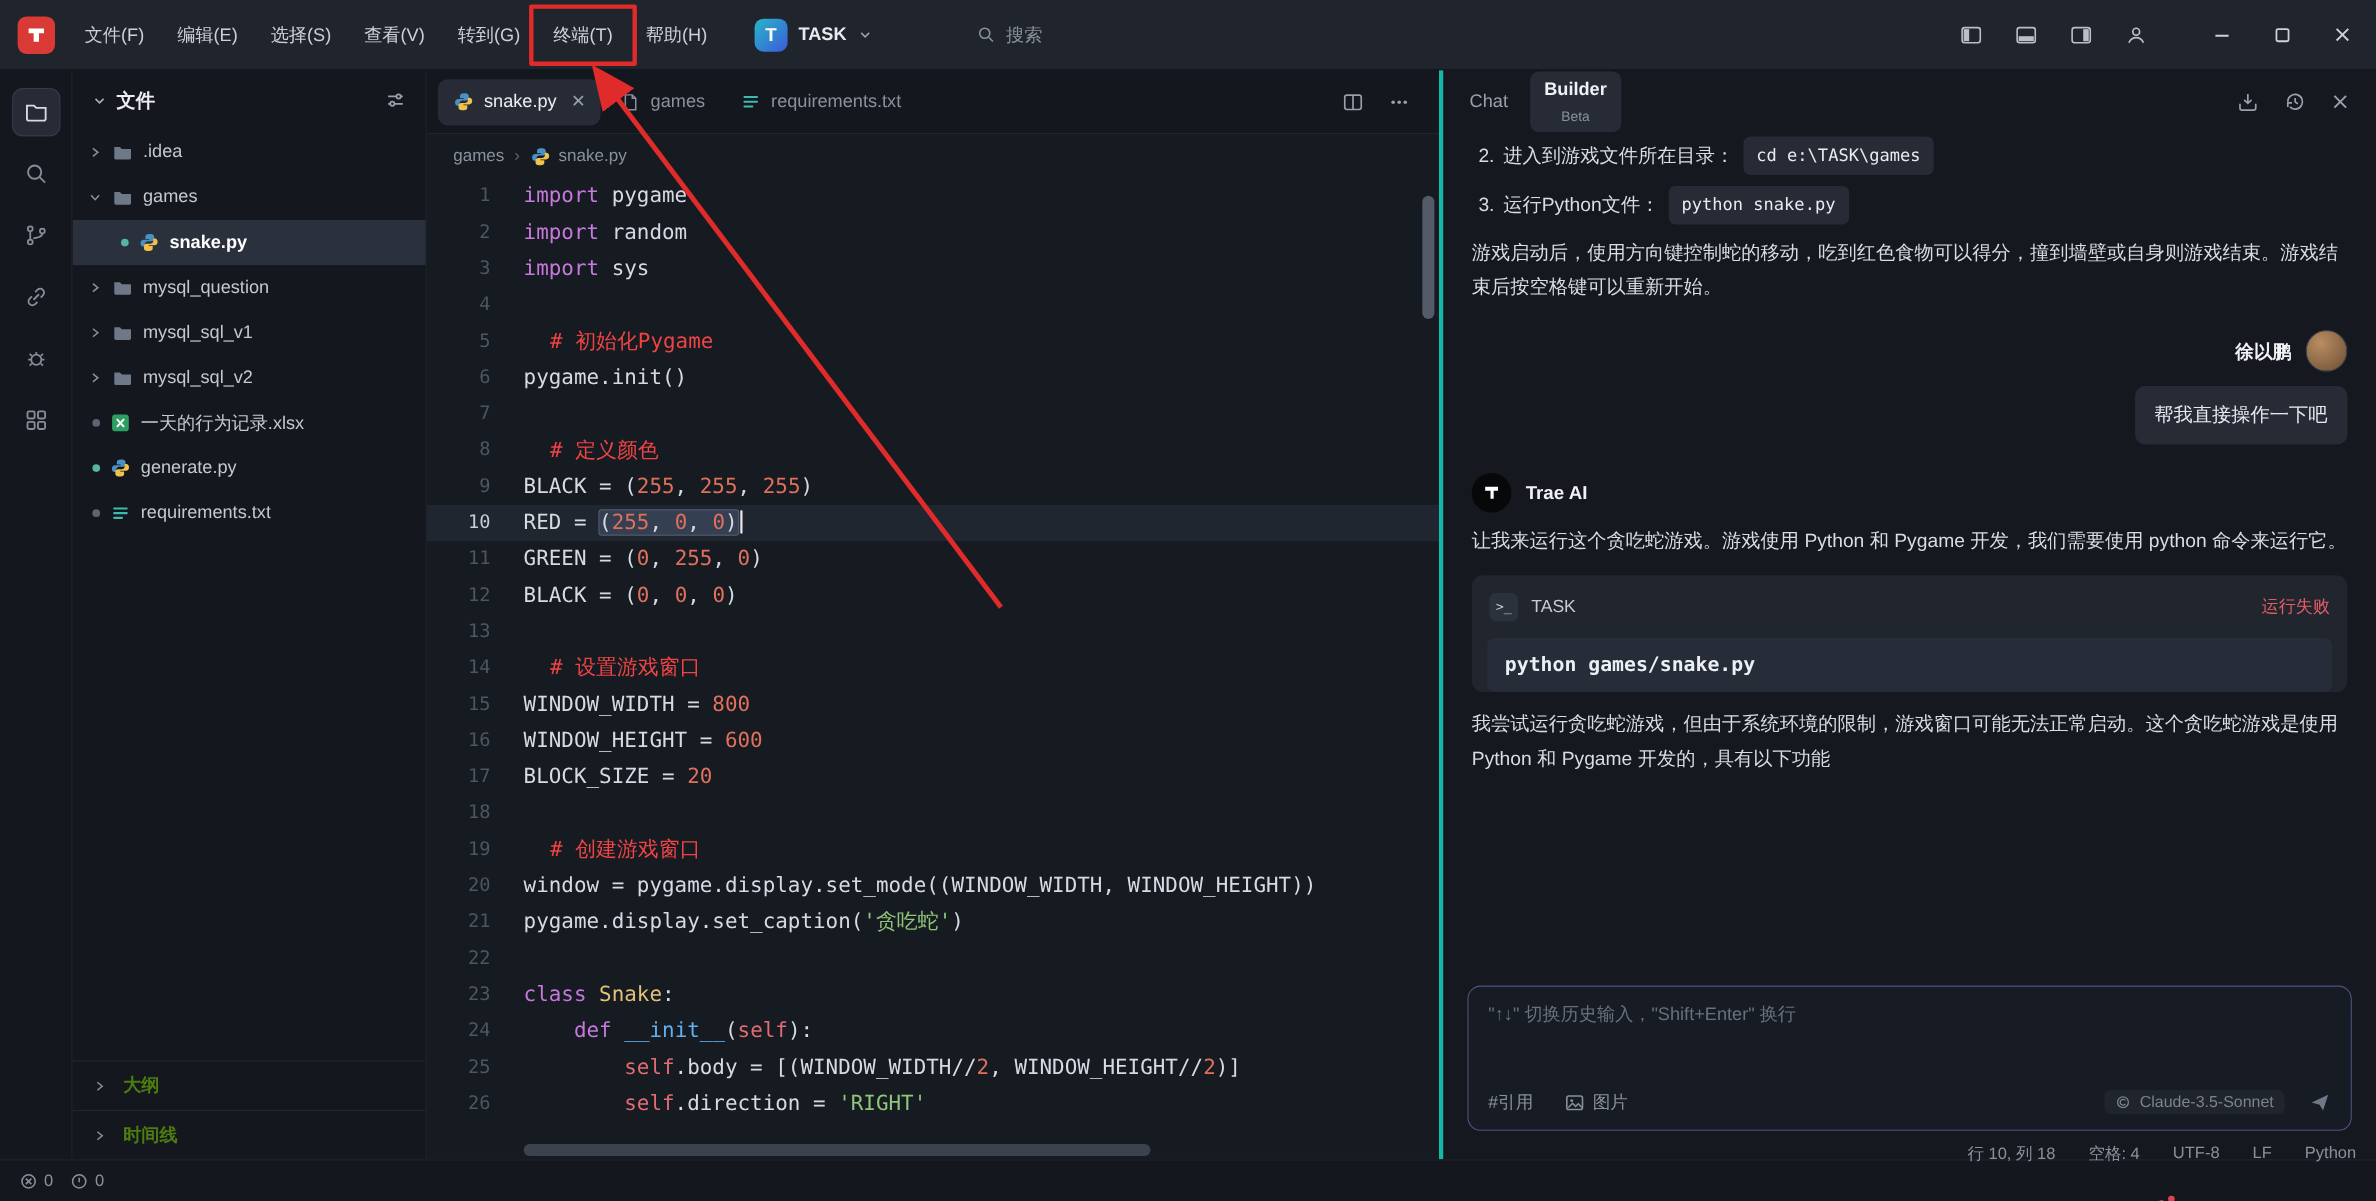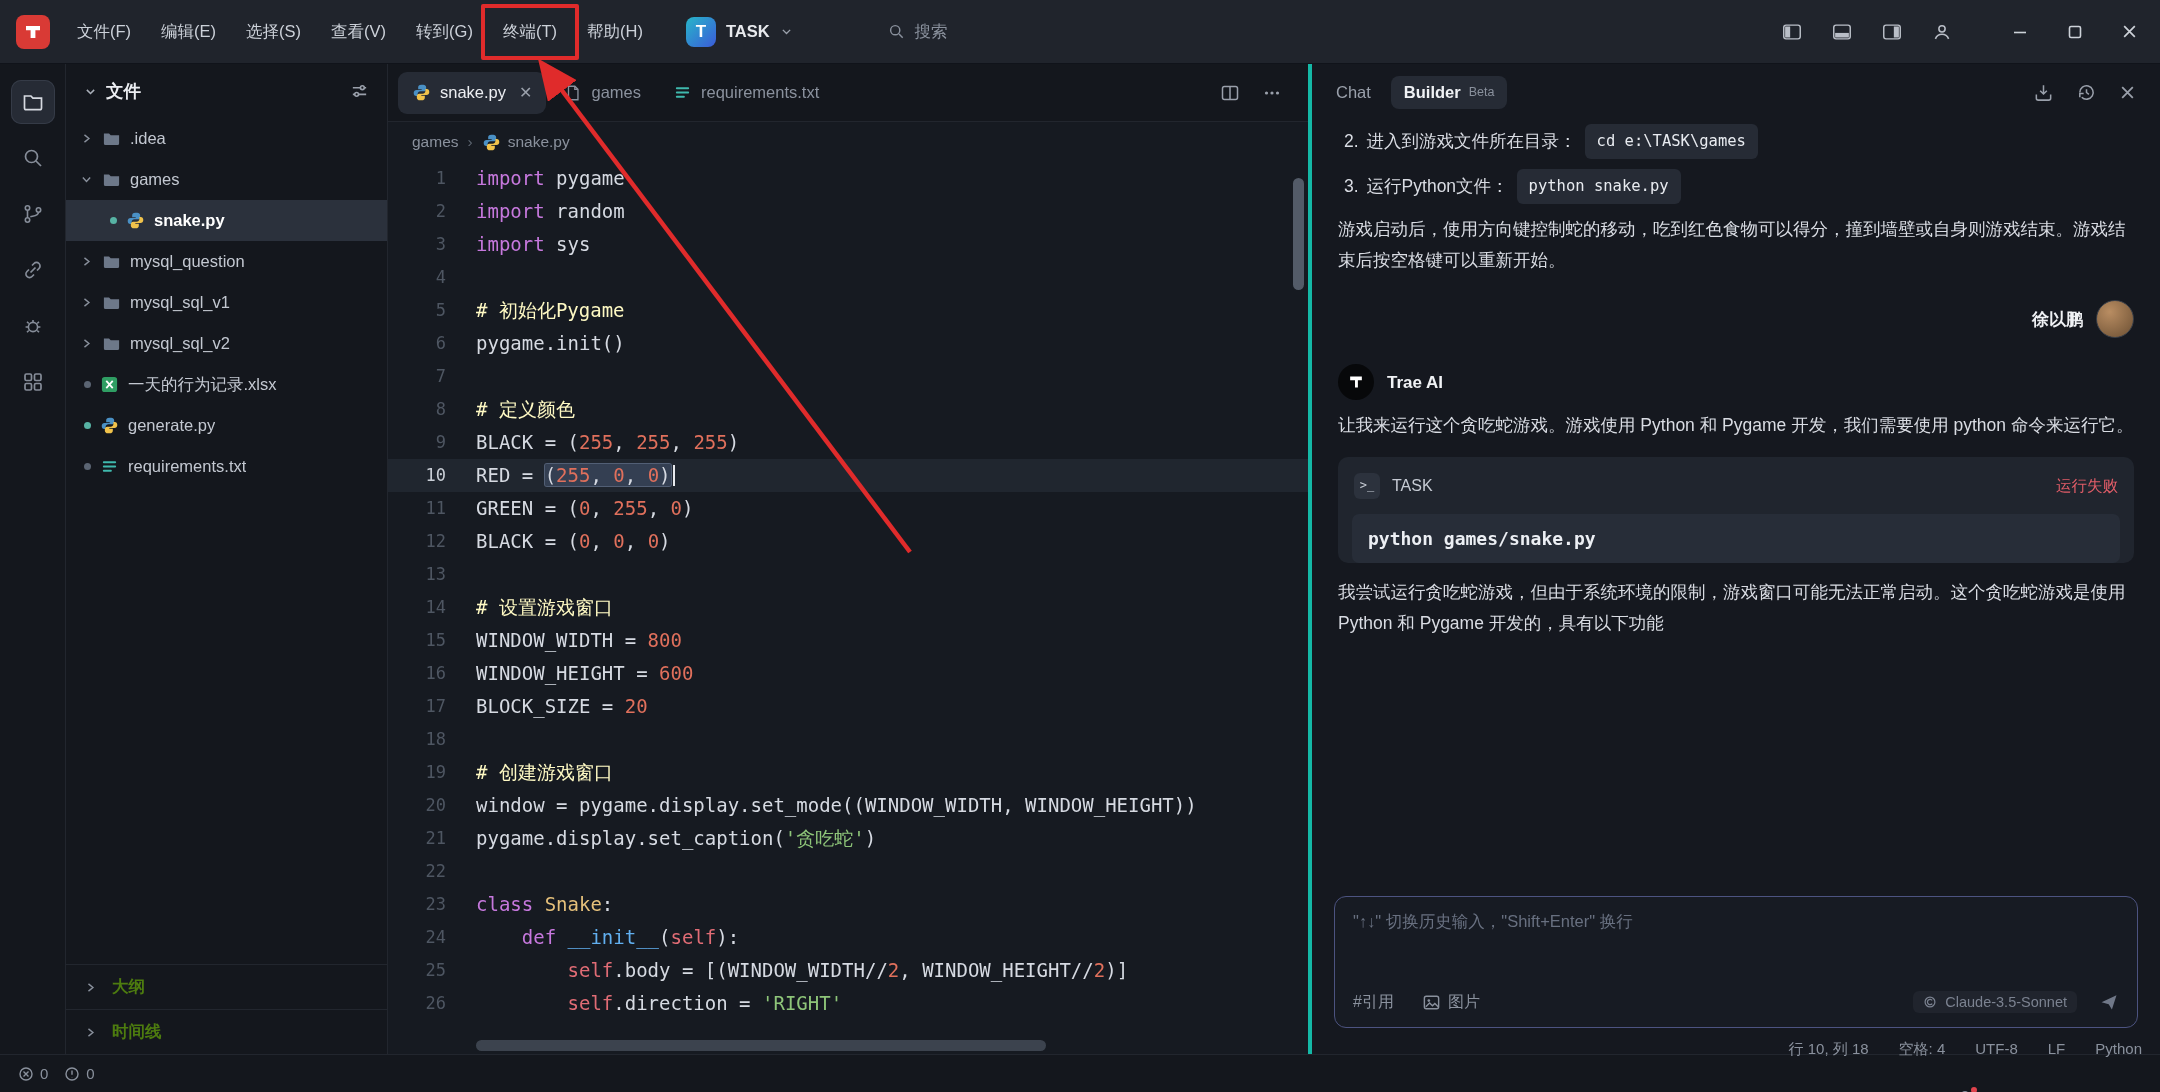--- a/index.html
+++ b/index.html
@@ -68,35 +68,35 @@
   .bc-sep { color:#5d6570; }
   .bc-item { display:flex; align-items:center; gap:7px; }
 
   .code-wrap { flex:1; position:relative; overflow:hidden;
                font-family:"DejaVu Sans Mono","Liberation Mono",monospace; }
   .code-line { display:flex; height:33px; line-height:33px; font-size:19px; }
   .code-line.active { background:rgba(125,145,175,0.10); }
   .gutter { width:88px; flex:none; text-align:right; padding-right:30px; color:#4e5662; font-size:17px; }
   .code-line.active .gutter { color:#c9ced6; }
   .code-text { white-space:pre; color:#d6dae2; }
-  .kw { color:#c678dd; } .tx { color:#d6dae2; } .cm { color:#fef9c3; }
+  .kw { color:#c678dd; } .tx { color:#d6dae2; } .cm { color:#ef4444;margin-left:24px; }
   .nm { color:#e0705c; } .st { color:#8ec579; } .cl { color:#e5c07b; }
   .fn { color:#61afef; } .sf { color:#e06c75; }
   .hl-group { background:rgba(86,106,140,0.38); box-shadow:0 0 0 1px rgba(132,152,188,0.5); border-radius:2px; }
   .caret { display:inline-block; width:2px; height:21px; background:#e8eaee; vertical-align:-4px; margin-left:2px; }
   .vscroll-thumb { position:absolute; right:4px; top:16px; width:11px; height:112px; background:#535b68; border-radius:6px; }
   .hscroll-thumb { position:absolute; left:88px; bottom:3px; width:62%; height:11px; background:#3c434e; border-radius:6px; }
 
   
   .chat { width:852px; flex:none; background:#15181f; border-left:4px solid #14b8a6;
           display:flex; flex-direction:column; min-width:0; }
   .chat-header { height:56px; flex:none; display:flex; align-items:center; gap:20px; padding:0 24px; }
   .chat-tab { font-size:16.5px; color:#9aa0ab; }
   .chat-tab.active { background:#262b35; color:#f0f2f5; font-weight:700; padding:7px 13px;
-                     border-radius:8px; display:flex; align-items:center; gap:8px; }
+                     border-radius:8px; display:flex; align-items:center; gap:8px;flex-direction:column; }
   .beta { font-size:12.5px; color:#8a919d; font-weight:400; }
   .chat-header-icons { margin-left:auto; display:flex; gap:22px; color:#9aa0ab; }
   .chat-body { flex:1; overflow:hidden; padding:2px 26px 0; font-size:17.5px; line-height:31px; color:#d9dce3; }
   .step { display:flex; align-items:center; gap:8px; margin:2px 0 10px; padding-left:6px; }
   .chip { font-family:"DejaVu Sans Mono","Liberation Mono",monospace; font-size:15.5px;
           background:#262b35; border-radius:6px; padding:2px 12px; color:#e8ebf0; white-space:nowrap; }
   .para { margin:10px 0; }
   .user-block { margin-top:24px; display:flex; flex-direction:column; align-items:flex-end; gap:13px; }
   .user-id { display:flex; align-items:center; gap:13px; font-weight:700; font-size:17px; color:#f0f2f5; }
   .avatar { width:38px; height:38px; border-radius:50%;
@@ -631,20 +631,21 @@
               <span class="chip">python snake.py</span>
             </div>
           </div>
         <div class="para">游戏启动后，使用方向键控制蛇的移动，吃到红色食物可以得分，撞到墙壁或自身则游戏结束。游戏结束后按空格键可以重新开始。</div>
 
         <div class="user-block">
           <div class="user-id">
             <span>徐以鹏</span>
             <span class="avatar"></span>
           </div>
+          <div class="user-bubble">帮我直接操作一下吧</div>
         </div>
 
         <div class="ai-header">
           <span class="ai-logo">
             <svg width="18" height="18" viewBox="0 0 20 20">
                 <path d="M3.5 4h13v4h-4.4v8H8.9V8H3.5z" fill="#ffffff"></path>
               </svg>
           </span>
           <span>Trae AI</span>
         </div>

